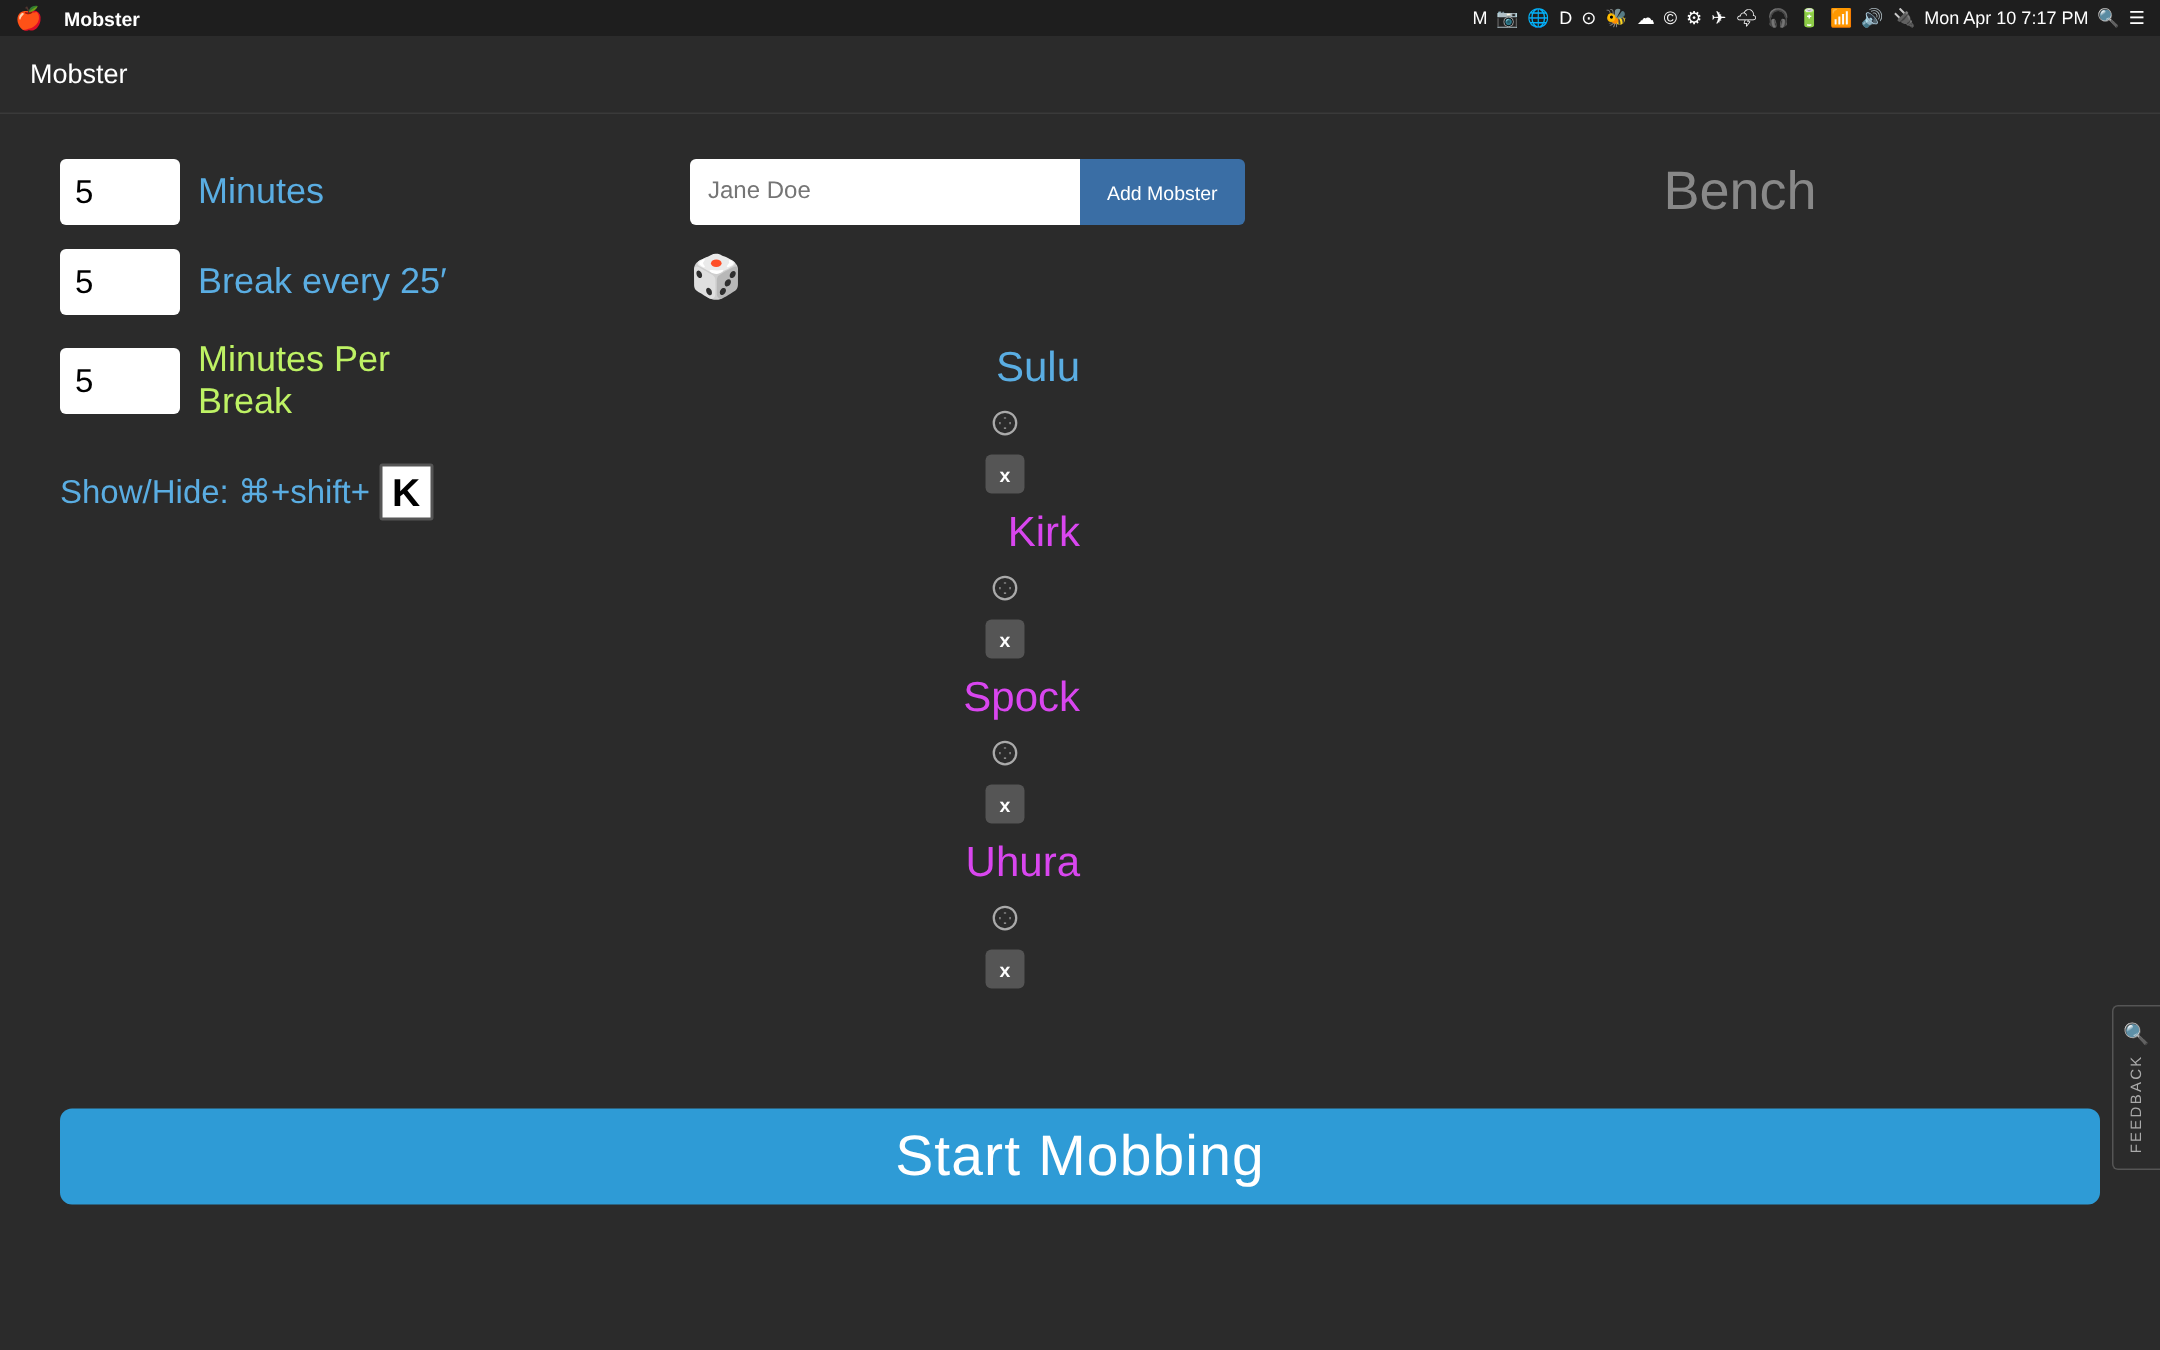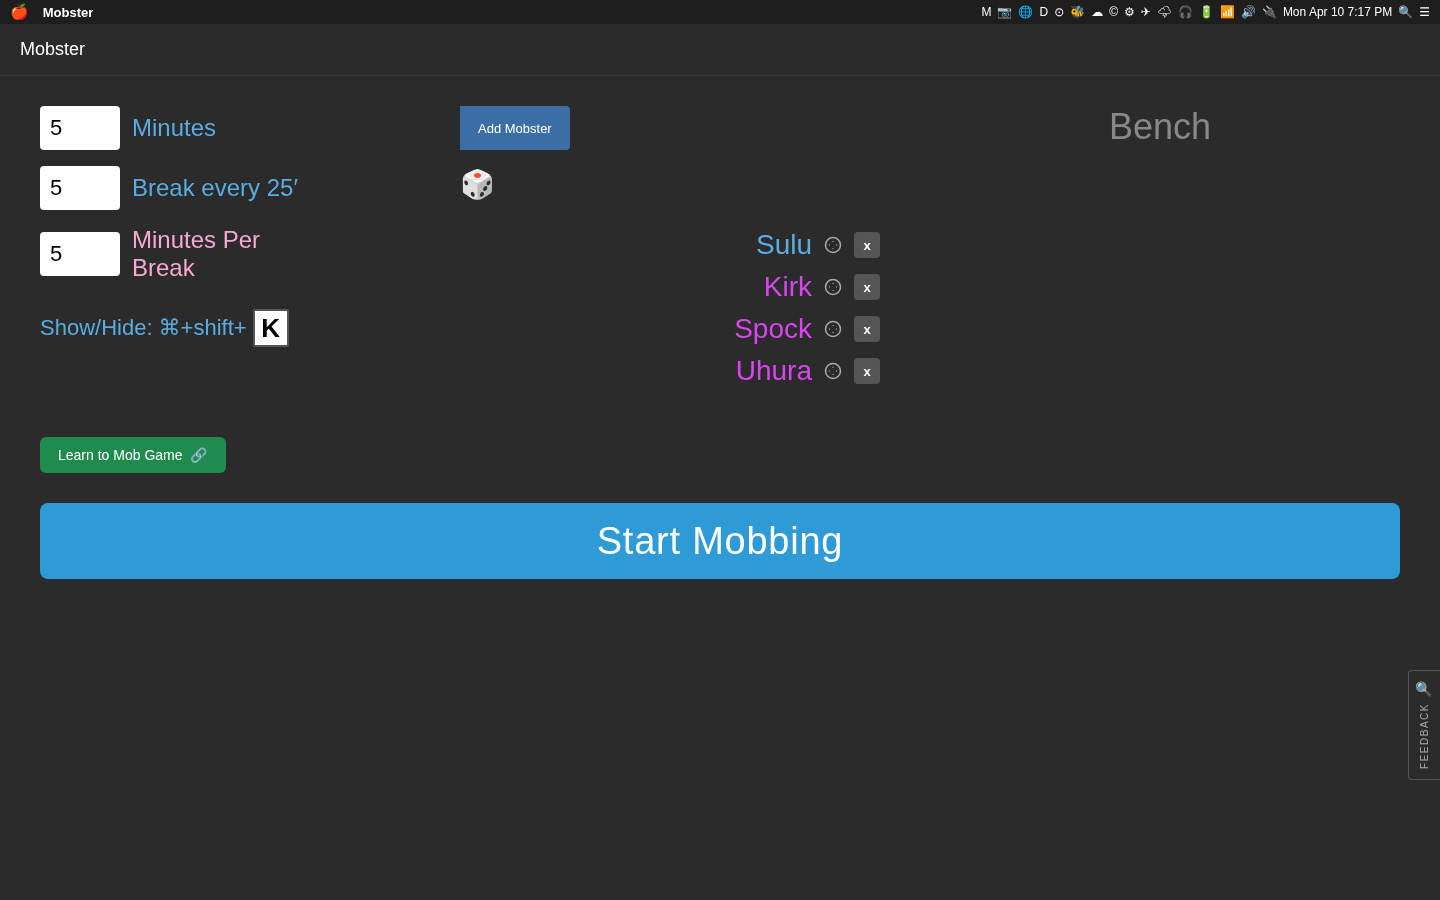--- a/index.html
+++ b/index.html
@@ -142,21 +142,21 @@
     }
 
     .setting-label {
       font-size: 24px;
       color: #5aade2;
       font-weight: 400;
     }
 
     .setting-label-multiline {
       font-size: 24px;
-      color: #f9a8d4;
+      color: #bef264;
       font-weight: 400;
       line-height: 1.15;
     }
 
     .shortcut-row {
       margin-top: 28px;
       font-size: 22px;
       color: #5aade2;
       display: flex;
       align-items: center;
@@ -222,20 +222,21 @@
 
     .mobster-list {
       margin-top: 8px;
     }
     .mobster-item {
       display: flex;
       align-items: center;
       justify-content: flex-end;
       margin-bottom: 10px;
       gap: 8px;
+      flex-direction: column;
     }
     .mobster-name {
       font-size: 28px;
       color: #d946ef;
       font-weight: 400;
       min-width: 100px;
       text-align: right;
     }
     .mobster-name.active {
       color: #5aade2;
@@ -319,21 +320,21 @@
       gap: 8px;
     }
 
     
     .start-mobbing-section {
       padding: 0 40px;
       margin-top: 30px;
     }
     .start-mobbing-btn {
       width: 100%;
-      height: 76px;
+      height: 64px;
       background: #2e9bd6;
       border: none;
       border-radius: 8px;
       color: #fff;
       font-size: 38px;
       font-weight: 400;
       cursor: pointer;
       letter-spacing: 0.02em;
     }
 
@@ -419,20 +420,21 @@
       <span class="setting-label-multiline">Minutes Per<br>Break</span>
     </div>
     <div class="shortcut-row">
       <span>Show/Hide: ⌘+shift+</span>
       <span class="shortcut-key-box">K</span>
     </div>
   </div>
 
   <div class="center-panel">
     <div class="add-mobster-row">
+      <input class="mobster-name-input" type="text" placeholder="Jane Doe" style="">
       <button class="add-mobster-btn">Add Mobster</button>
     </div>
 
     <div class="dice-icon">🎲</div>
 
     
     <div class="mobster-list">
 
       <div class="mobster-item">
         <span class="mobster-name active">Sulu</span>
@@ -481,24 +483,20 @@
   </div>
 
   <div class="right-panel">
     <span class="bench-title">Bench</span>
   </div>
 
 </div>
 
 <div class="getting-started-section">
   <div class="getting-started-buttons">
-    <button class="btn-learn">
-      <span>Learn to Mob Game</span>
-      <span>🔗</span>
-    </button>
   </div>
 </div>
 
 <div class="start-mobbing-section">
   <button class="start-mobbing-btn">Start Mobbing</button>
 </div>
 
 <div class="feedback-tab">
   <span class="feedback-icon">🔍</span>
   <span class="feedback-text">FEEDBACK</span>

